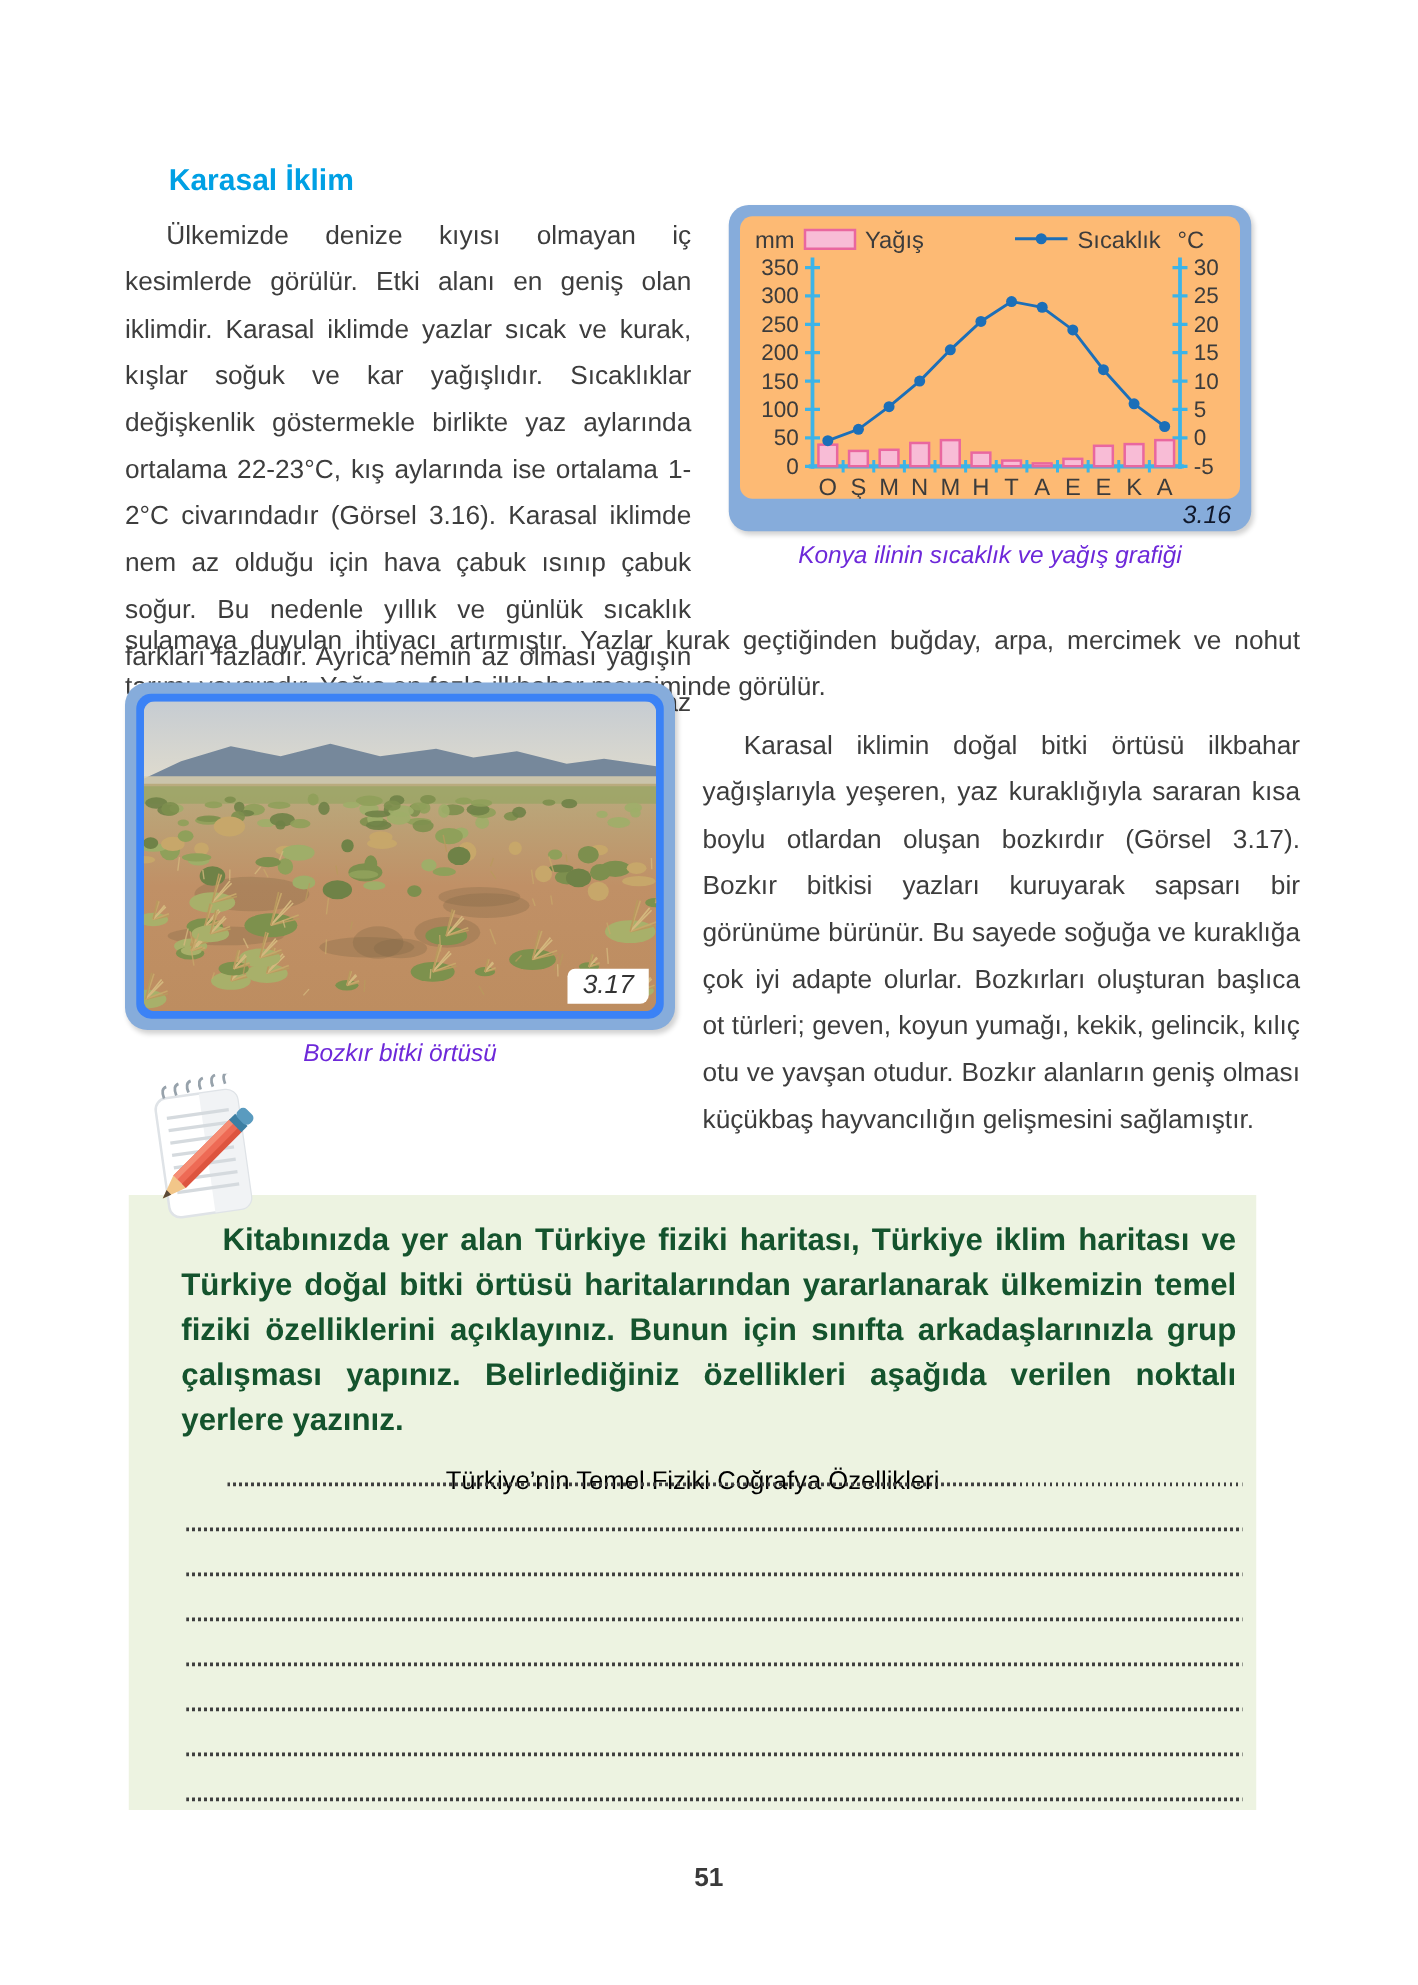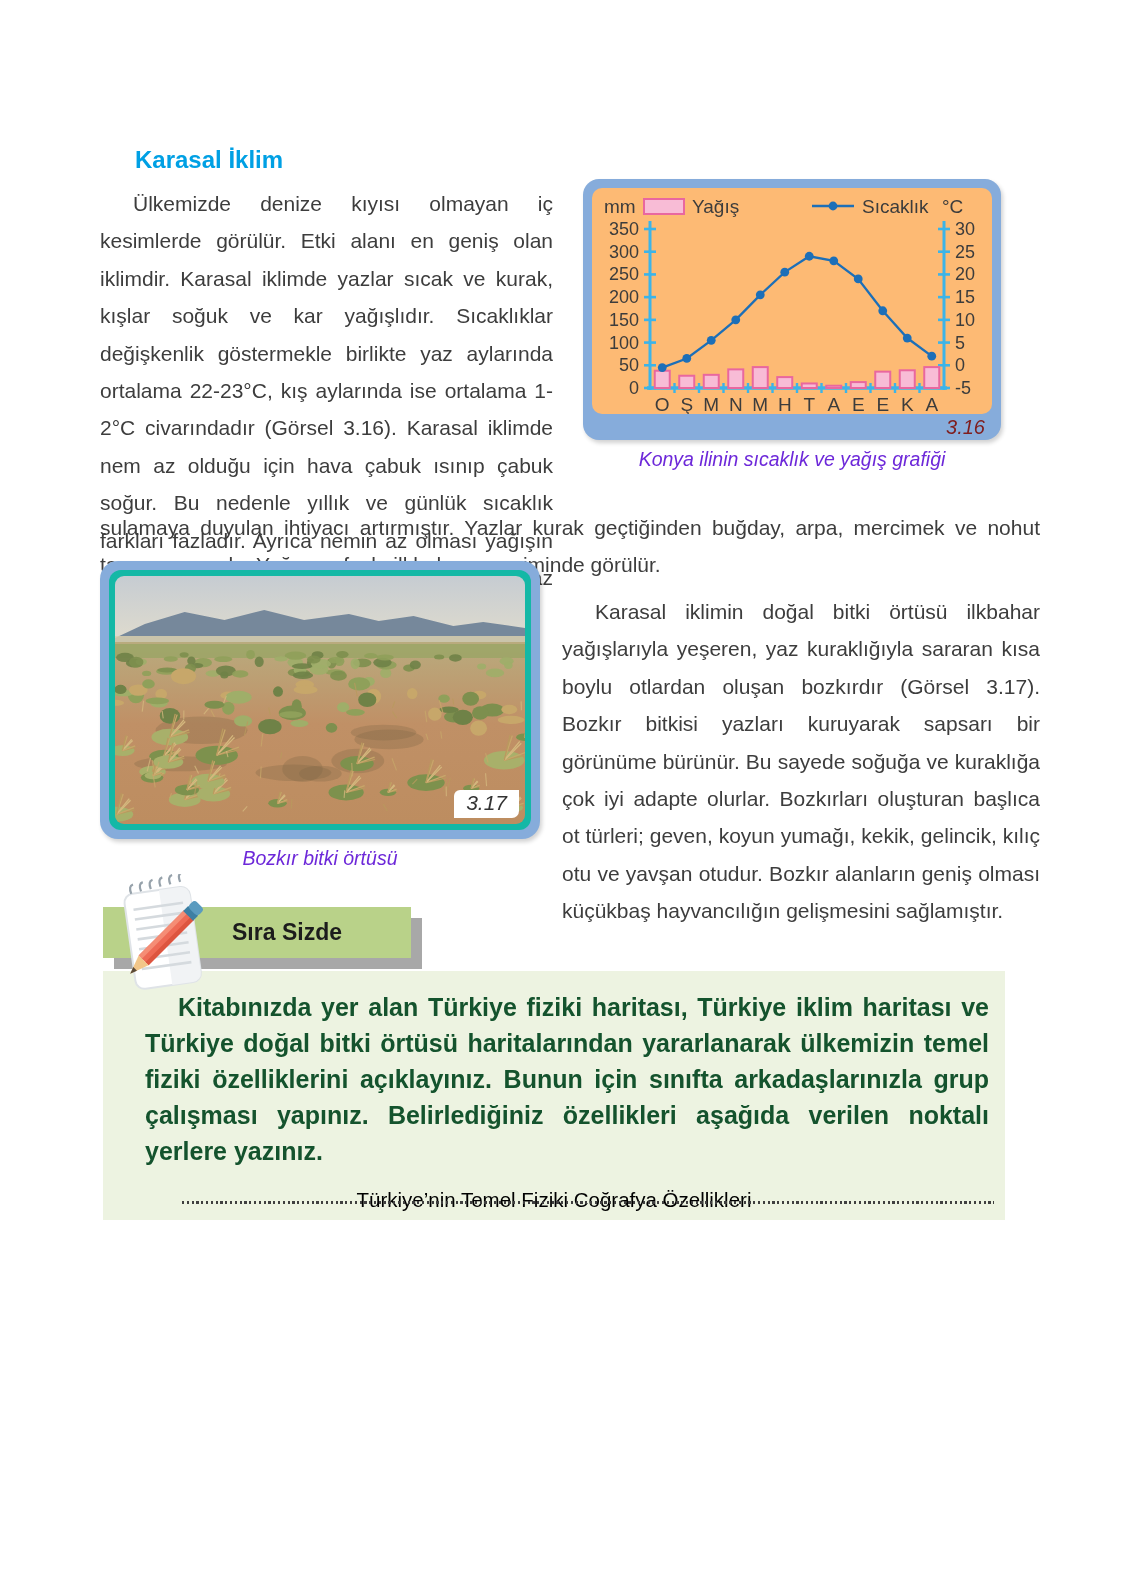--- a/index.html
+++ b/index.html
@@ -1,37 +1,37 @@
 <!DOCTYPE html>
 <html lang="tr"><head>
 <meta charset="utf-8">
 <style>
   html,body{margin:0;padding:0;background:#ffffff;}
   body{font-family:"Liberation Sans","DejaVu Sans",sans-serif;color:#3d3d3d;}
-  #page{position:relative;width:1134px;height:1204px;background:#fff;margin:16px auto;overflow:hidden;}
+  #page{position:relative;width:1134px;height:1588px;background:#fff;margin:1px auto;overflow:hidden;}
 
   .heading{position:absolute;left:135px;top:110px;font-size:24px;font-weight:bold;color:#00a0e4;}
 
   .bodytext{font-size:21px;line-height:37.4px;text-align:justify;color:#3d3d3d;}
   .indent{text-indent:33px;}
 
   #intro-col{position:absolute;left:100px;top:148px;width:453px;}
   #intro-full{position:absolute;left:100px;top:472px;width:940px;}
 
   
   #chart-figure{position:absolute;left:583px;top:163px;width:418px;}
   .chart-frame{position:relative;width:418px;height:261px;background:#86acdb;border-radius:16px;box-shadow:2px 3px 4px rgba(0,0,0,.18);}
   .chart-panel{position:absolute;left:9px;top:9px;width:400px;height:226px;background:#fdba74;border-radius:10px;}
-  .chart-fignum{position:absolute;right:16px;bottom:1px;color:#7f1d1d;font-style:italic;font-size:20px;}
+  .chart-fignum{position:absolute;right:16px;bottom:1px;color:#0f172a;font-style:italic;font-size:20px;}
   .fig-caption{margin-top:8px;text-align:center;font-style:italic;font-size:19.5px;color:#6d28d9;}
 
   
   #photo-figure{position:absolute;left:100px;top:545px;width:440px;}
   .photo-frame{position:relative;width:422px;height:260px;background:#86acdb;border-radius:18px;padding:9px;box-shadow:2px 3px 4px rgba(0,0,0,.18);}
-  .photo-white{background:#14b8a6;border-radius:12px;padding:6px;height:248px;}
+  .photo-white{background:#3b82f6;border-radius:12px;padding:6px;height:248px;}
   .photo-img{position:relative;border-radius:9px;overflow:hidden;height:248px;}
   .photo-img svg{position:absolute;left:0;top:0;width:100%;height:100%;}
   .photo-fignum{position:absolute;right:6px;bottom:6px;background:#fff;padding:1px 12px 3px 12px;border-radius:6px 0 7px 0;font-style:italic;font-size:21px;color:#333;}
 
   #steppe-par{position:absolute;left:562px;top:556px;width:478px;}
 
   
   #sira-banner{position:absolute;left:103px;top:891px;width:308px;height:51px;background:#b9d289;box-shadow:11px 11px 0 0 #a8a8a8;display:flex;align-items:center;justify-content:center;}
   #sira-banner .banner-label{font-size:23px;font-weight:bold;color:#1c1c1c;padding-left:60px;}
   #notepad-icon{position:absolute;left:110px;top:858px;width:104px;height:132px;z-index:5;}
@@ -492,23 +492,20 @@
             </svg>
           <div class="photo-fignum">3.17</div>
         </div>
       </div>
     </div>
     <figcaption class="fig-caption">Bozkır bitki örtüsü</figcaption>
   </figure>
 
   <p id="steppe-par" class="bodytext indent">Karasal iklimin doğal bitki örtüsü ilkbahar yağışlarıyla yeşeren, yaz kuraklığıyla sararan kısa boylu otlardan oluşan bozkırdır (Görsel 3.17). Bozkır bitkisi yazları kuruyarak sapsarı bir görünüme bürünür. Bu sayede soğuğa ve kuraklığa çok iyi adapte olurlar. Bozkırları oluşturan başlıca ot türleri; geven, koyun yumağı, kekik, gelincik, kılıç otu ve yavşan otudur. Bozkır alanların geniş olması küçükbaş hayvancılığın gelişmesini sağlamıştır.</p>
 
-  <div id="sira-banner">
-    <span class="banner-label">Sıra Sizde</span>
-  </div>
 
   <svg id="notepad-icon" viewBox="0 0 104 132">
     <g transform="rotate(-8 52 66)">
       <rect x="20" y="16" width="66" height="96" rx="9" fill="#ffffff" stroke="#dfe3e7" stroke-width="2"></rect>
       <path d="M56 16 h21 a9 9 0 0 1 9 9 v78 a9 9 0 0 1 -9 9 h-21 z" fill="#f1f3f5"></path>
       <g stroke="#d5dade" stroke-width="2.6">
         <line x1="28" y1="32" x2="78" y2="32"></line>
           <line x1="28" y1="42" x2="78" y2="42"></line>
         <line x1="28" y1="52" x2="78" y2="52"></line>
           <line x1="28" y1="62" x2="78" y2="62"></line>

